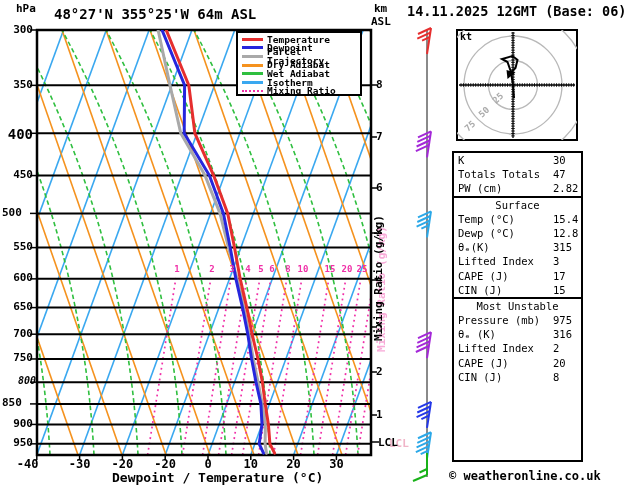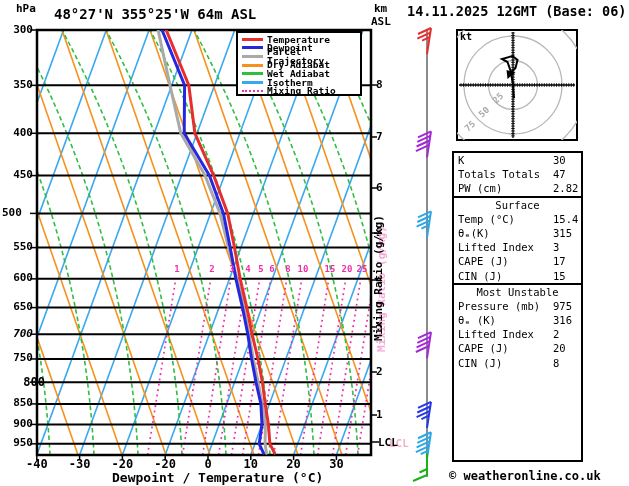--- a/index.html
+++ b/index.html
@@ -298,35 +298,35 @@
 
   <div class="t b" style="left:16px;top:3px;font-size:11px;">hPa</div>
   <div class="t b" style="left:54px;top:7px;font-size:14px;">48°27'N 355°25'W 64m ASL</div>
   <div class="t b" style="left:374px;top:3px;font-size:11px;">km</div>
   <div class="t b" style="left:371px;top:16px;font-size:11px;">ASL</div>
   <div class="t b" style="left:407px;top:5px;font-size:13.5px;">14.11.2025 12GMT (Base: 06)</div>
 
   <div id="plabels">
       <div class="t b" style="left:2px;top:23.5px;width:31px;text-align:right;font-size:11px;">300</div>
       <div class="t b" style="left:2px;top:78.84354947142987px;width:31px;text-align:right;font-size:11px;">350</div>
-      <div class="t b" style="left:2px;top:126.78431263890724px;width:31px;text-align:right;font-size:11px;">400</div>
+      <div class="t b" style="left:2px;top:126.78431263890724px;width:31px;text-align:right;font-size:14px;">400</div>
       <div class="t b" style="left:2px;top:169.07106264253295px;width:31px;text-align:right;font-size:11px;">450</div>
       <div class="t b" style="left:2px;top:206.89784950574082px;width:31px;text-align:left;font-size:11px;">500</div>
       <div class="t b" style="left:2px;top:241.11634051105122px;width:31px;text-align:right;font-size:11px;">550</div>
       <div class="t b" style="left:2px;top:272.35537528144016px;width:31px;text-align:right;font-size:11px;">600</div>
       <div class="t b" style="left:2px;top:301.0925015589351px;width:31px;text-align:right;font-size:11px;">650</div>
-      <div class="t b" style="left:2px;top:327.69892475287037px;width:31px;text-align:right;font-size:11px;font-style:italic;">700</div>
+      <div class="t b" style="left:2px;top:327.69892475287037px;width:31px;text-align:right;font-size:11px;">700</div>
       <div class="t b" style="left:2px;top:352.4689121482741px;width:31px;text-align:right;font-size:11px;">750</div>
-      <div class="t b" style="left:14px;top:375.63968792034774px;width:31px;text-align:right;font-size:12px;">800</div>
-      <div class="t b" style="left:2px;top:397.405286102882px;width:31px;text-align:right;font-size:11px;">850</div>
+      <div class="t b" style="left:5px;top:375.63968792034774px;width:31px;text-align:right;font-size:10px;font-style:italic;">800</div>
+      <div class="t b" style="left:2px;top:397.405286102882px;width:31px;text-align:left;font-size:11px;">850</div>
       <div class="t b" style="left:2px;top:417.9264379239735px;width:31px;text-align:right;font-size:11px;">900</div>
       <div class="t b" style="left:2px;top:437.33778232094534px;width:31px;text-align:right;font-size:11px;">950</div>
     </div>
   <div id="tlabels">
-      <div class="t b" style="left:16.799999999999983px;top:458px;width:40px;text-align:center;font-size:12px;">-40</div>
+      <div class="t b" style="left:16.799999999999983px;top:458px;width:40px;text-align:left;font-size:12px;">-40</div>
       <div class="t b" style="left:59.599999999999994px;top:458px;width:40px;text-align:center;font-size:12px;">-30</div>
       <div class="t b" style="left:102.39999999999999px;top:458px;width:40px;text-align:center;font-size:12px;">-20</div>
       <div class="t b" style="left:145.2px;top:458px;width:40px;text-align:center;font-size:12px;">-20</div>
       <div class="t b" style="left:188px;top:458px;width:40px;text-align:center;font-size:12px;">0</div>
       <div class="t b" style="left:230.8px;top:458px;width:40px;text-align:center;font-size:12px;">10</div>
       <div class="t b" style="left:273.6px;top:458px;width:40px;text-align:center;font-size:12px;">20</div>
       <div class="t b" style="left:316.4px;top:458px;width:40px;text-align:center;font-size:12px;">30</div>
     </div>
   <div id="kmlabels">
       <div class="t b" style="left:376px;top:79px;font-size:11px;">8</div>
@@ -400,20 +400,21 @@
 
   <div class="datatable" id="datatable">
       <div class="tbl-section">
         <div class="tbl-row"><span>K</span><span class="val">30</span></div>
         <div class="tbl-row"><span>Totals Totals</span><span class="val">47</span></div>
         <div class="tbl-row"><span>PW (cm)</span><span class="val">2.82</span></div>
       </div>
       <div class="tbl-section">
         <div class="tbl-row tbl-header">Surface</div>
         <div class="tbl-row"><span>Temp (°C)</span><span class="val">15.4</span></div>
+        <div class="tbl-row"><span>Dewp (°C)</span><span class="val">12.8</span></div>
         <div class="tbl-row"><span>θₑ(K)</span><span class="val">315</span></div>
         <div class="tbl-row"><span>Lifted Index</span><span class="val">3</span></div>
         <div class="tbl-row"><span>CAPE (J)</span><span class="val">17</span></div>
         <div class="tbl-row"><span>CIN (J)</span><span class="val">15</span></div>
       </div>
       <div class="tbl-section">
         <div class="tbl-row tbl-header">Most Unstable</div>
         <div class="tbl-row"><span>Pressure (mb)</span><span class="val">975</span></div>
         <div class="tbl-row"><span>θₑ (K)</span><span class="val">316</span></div>
         <div class="tbl-row"><span>Lifted Index</span><span class="val">2</span></div>

